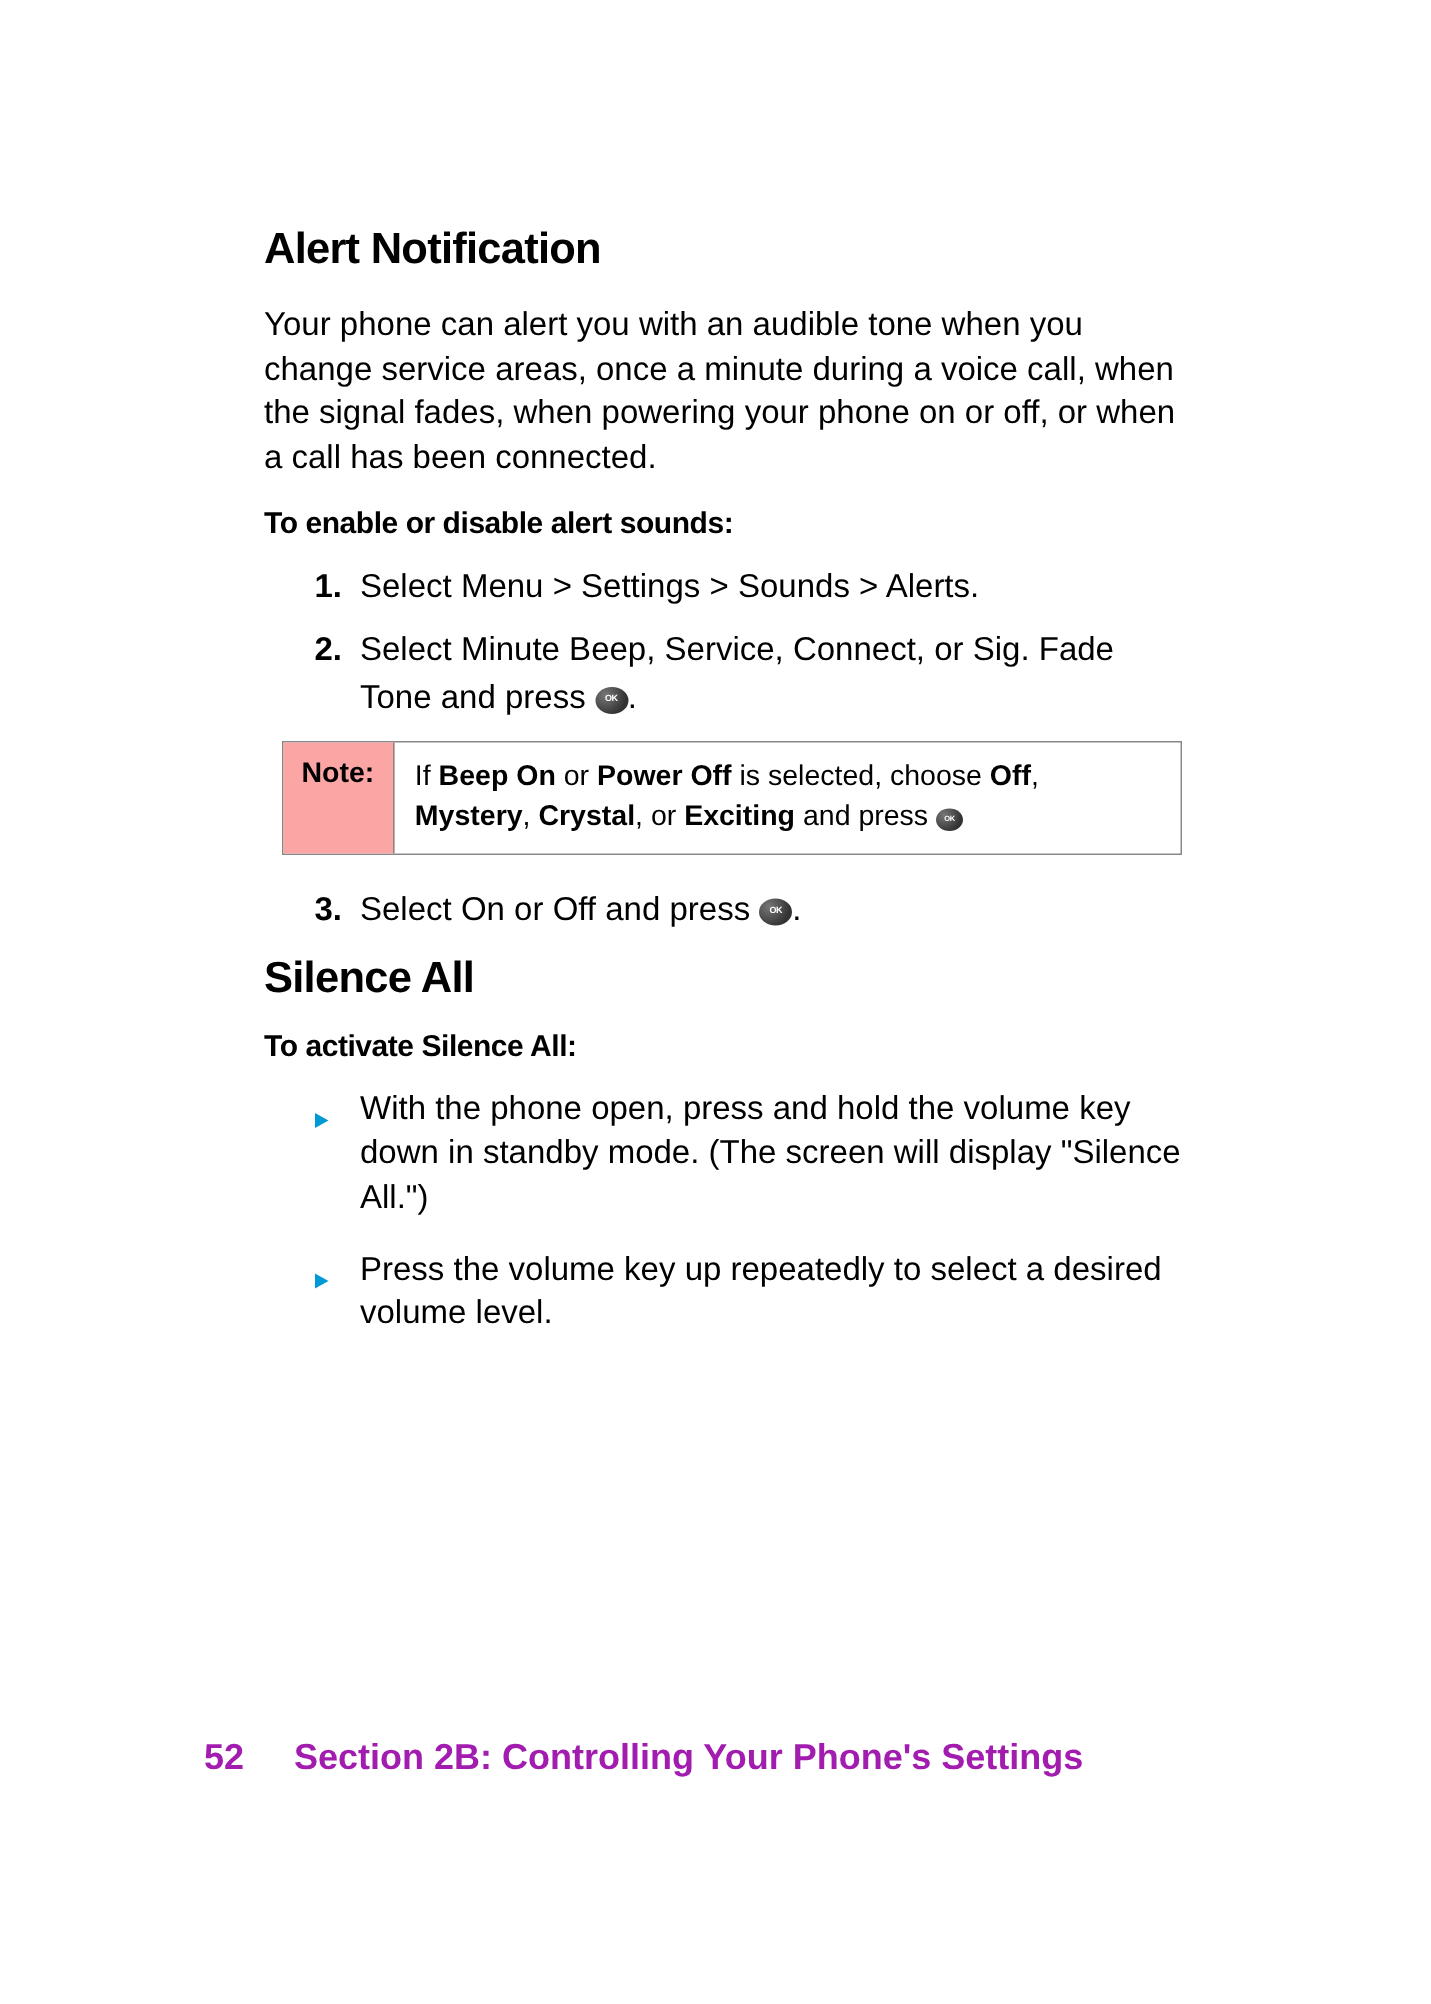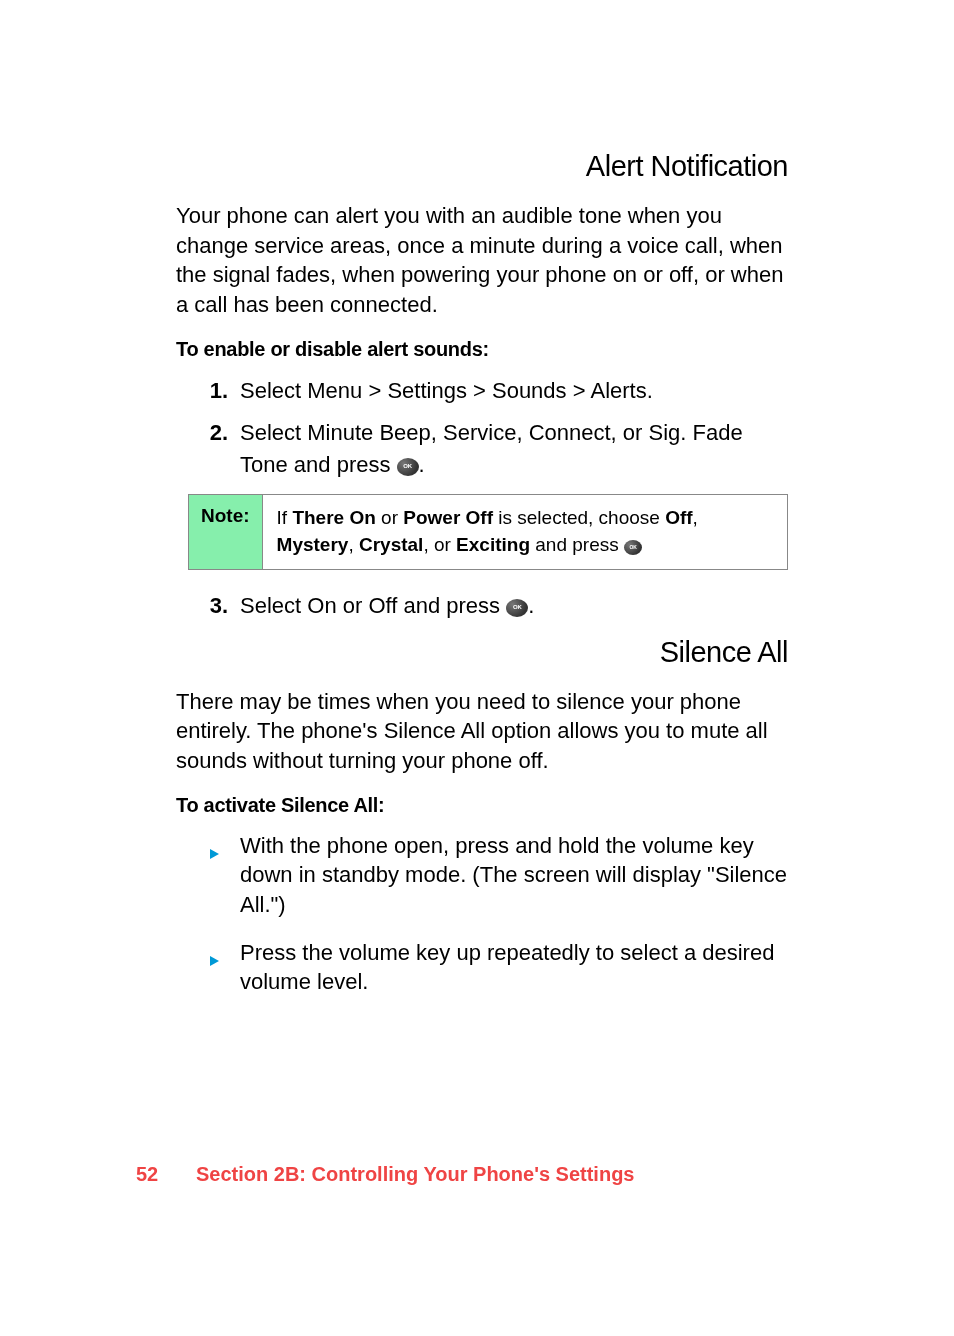--- a/index.html
+++ b/index.html
@@ -12,24 +12,23 @@
     position: relative;
   }
   .page {
     position: absolute;
     left: 176px;
     top: 150px;
     width: 612px;
   }
   .h2 {
     font-size: 29px;
-    font-weight: 400;
+    font-weight: 700;
     margin-bottom: 18px;
     letter-spacing: -0.5px;
-    text-align: right;
   }
   .para {
     font-size: 22px;
     line-height: 1.35;
     margin-bottom: 18px;
   }
   .sub {
     font-size: 20px;
     font-weight: 700;
     margin-bottom: 14px;
@@ -56,21 +55,21 @@
   .li-body { flex: 1; }
   .li-body b { font-weight: 400; }
 
   .note-box {
     display: flex;
     border: 1px solid #888;
     margin: 14px 0 20px 12px;
     width: 600px;
   }
   .note-label {
-    background: #86efac;
+    background: #fca5a5;
     font-weight: 700;
     font-size: 19px;
     padding: 10px 12px;
     border-right: 1px solid #888;
     flex-shrink: 0;
   }
   .note-body {
     font-size: 19px;
     line-height: 1.4;
     padding: 10px 14px;
@@ -121,23 +120,23 @@
   }
   .ok-btn.small { width:18px; height:15px; }
   .ok-btn.small::after { font-size:5px; }
 
   .footer {
     position: absolute;
     left: 136px;
     bottom: 150px;
     width: 680px;
     display: flex;
-    font-size: 20px;
-    font-weight: 700;
-    color: #ef4444;
+    font-size: 24px;
+    font-weight: 700;
+    color: #a21caf;
   }
   .footer .pgnum { width: 60px; }
   .footer .ftext { flex: 1; text-align: left; }
 </style>
 </head>
 <body>
 
 <div class="page">
 
   <div class="h2">Alert Notification</div>
@@ -158,36 +157,35 @@
       <div class="li-num">2.</div>
       <div class="li-body">
         <span>Select </span><b>Minute Beep</b><span>, </span><b>Service</b><span>, </span><b>Connect</b><span>, or </span><b>Sig. Fade Tone</b><span> and press </span><span class="ok-btn"></span><span>.</span>
       </div>
     </div>
   </div>
 
   <div class="note-box">
     <div class="note-label">Note:</div>
     <div class="note-body">
-      <span>If </span><b>There On</b><span> or </span><b>Power Off</b><span> is selected, choose </span><b>Off</b><span>, </span><b>Mystery</b><span>, </span><b>Crystal</b><span>, or </span><b>Exciting</b><span> and press </span><span class="ok-btn small"></span>
+      <span>If </span><b>Beep On</b><span> or </span><b>Power Off</b><span> is selected, choose </span><b>Off</b><span>, </span><b>Mystery</b><span>, </span><b>Crystal</b><span>, or </span><b>Exciting</b><span> and press </span><span class="ok-btn small"></span>
     </div>
   </div>
 
   <div class="ol">
     <div class="li">
       <div class="li-num">3.</div>
       <div class="li-body">
         <span>Select </span><b>On</b><span> or </span><b>Off</b><span> and press </span><span class="ok-btn"></span><span>.</span>
       </div>
     </div>
   </div>
 
   <div class="h2" style="margin-top:14px;">Silence All</div>
 
-  <div class="para">There may be times when you need to silence your phone entirely. The phone's Silence All option allows you to mute all sounds without turning your phone off.</div>
 
   <div class="sub">To activate Silence All:</div>
 
   <div class="bullet-list">
     <div class="bullet-item">
       <div class="bullet-mark"><span class="tri"></span></div>
       <div class="bullet-body">With the phone open, press and hold the volume key down in standby mode. (The screen will display "Silence All.")</div>
     </div>
   </div>
 

